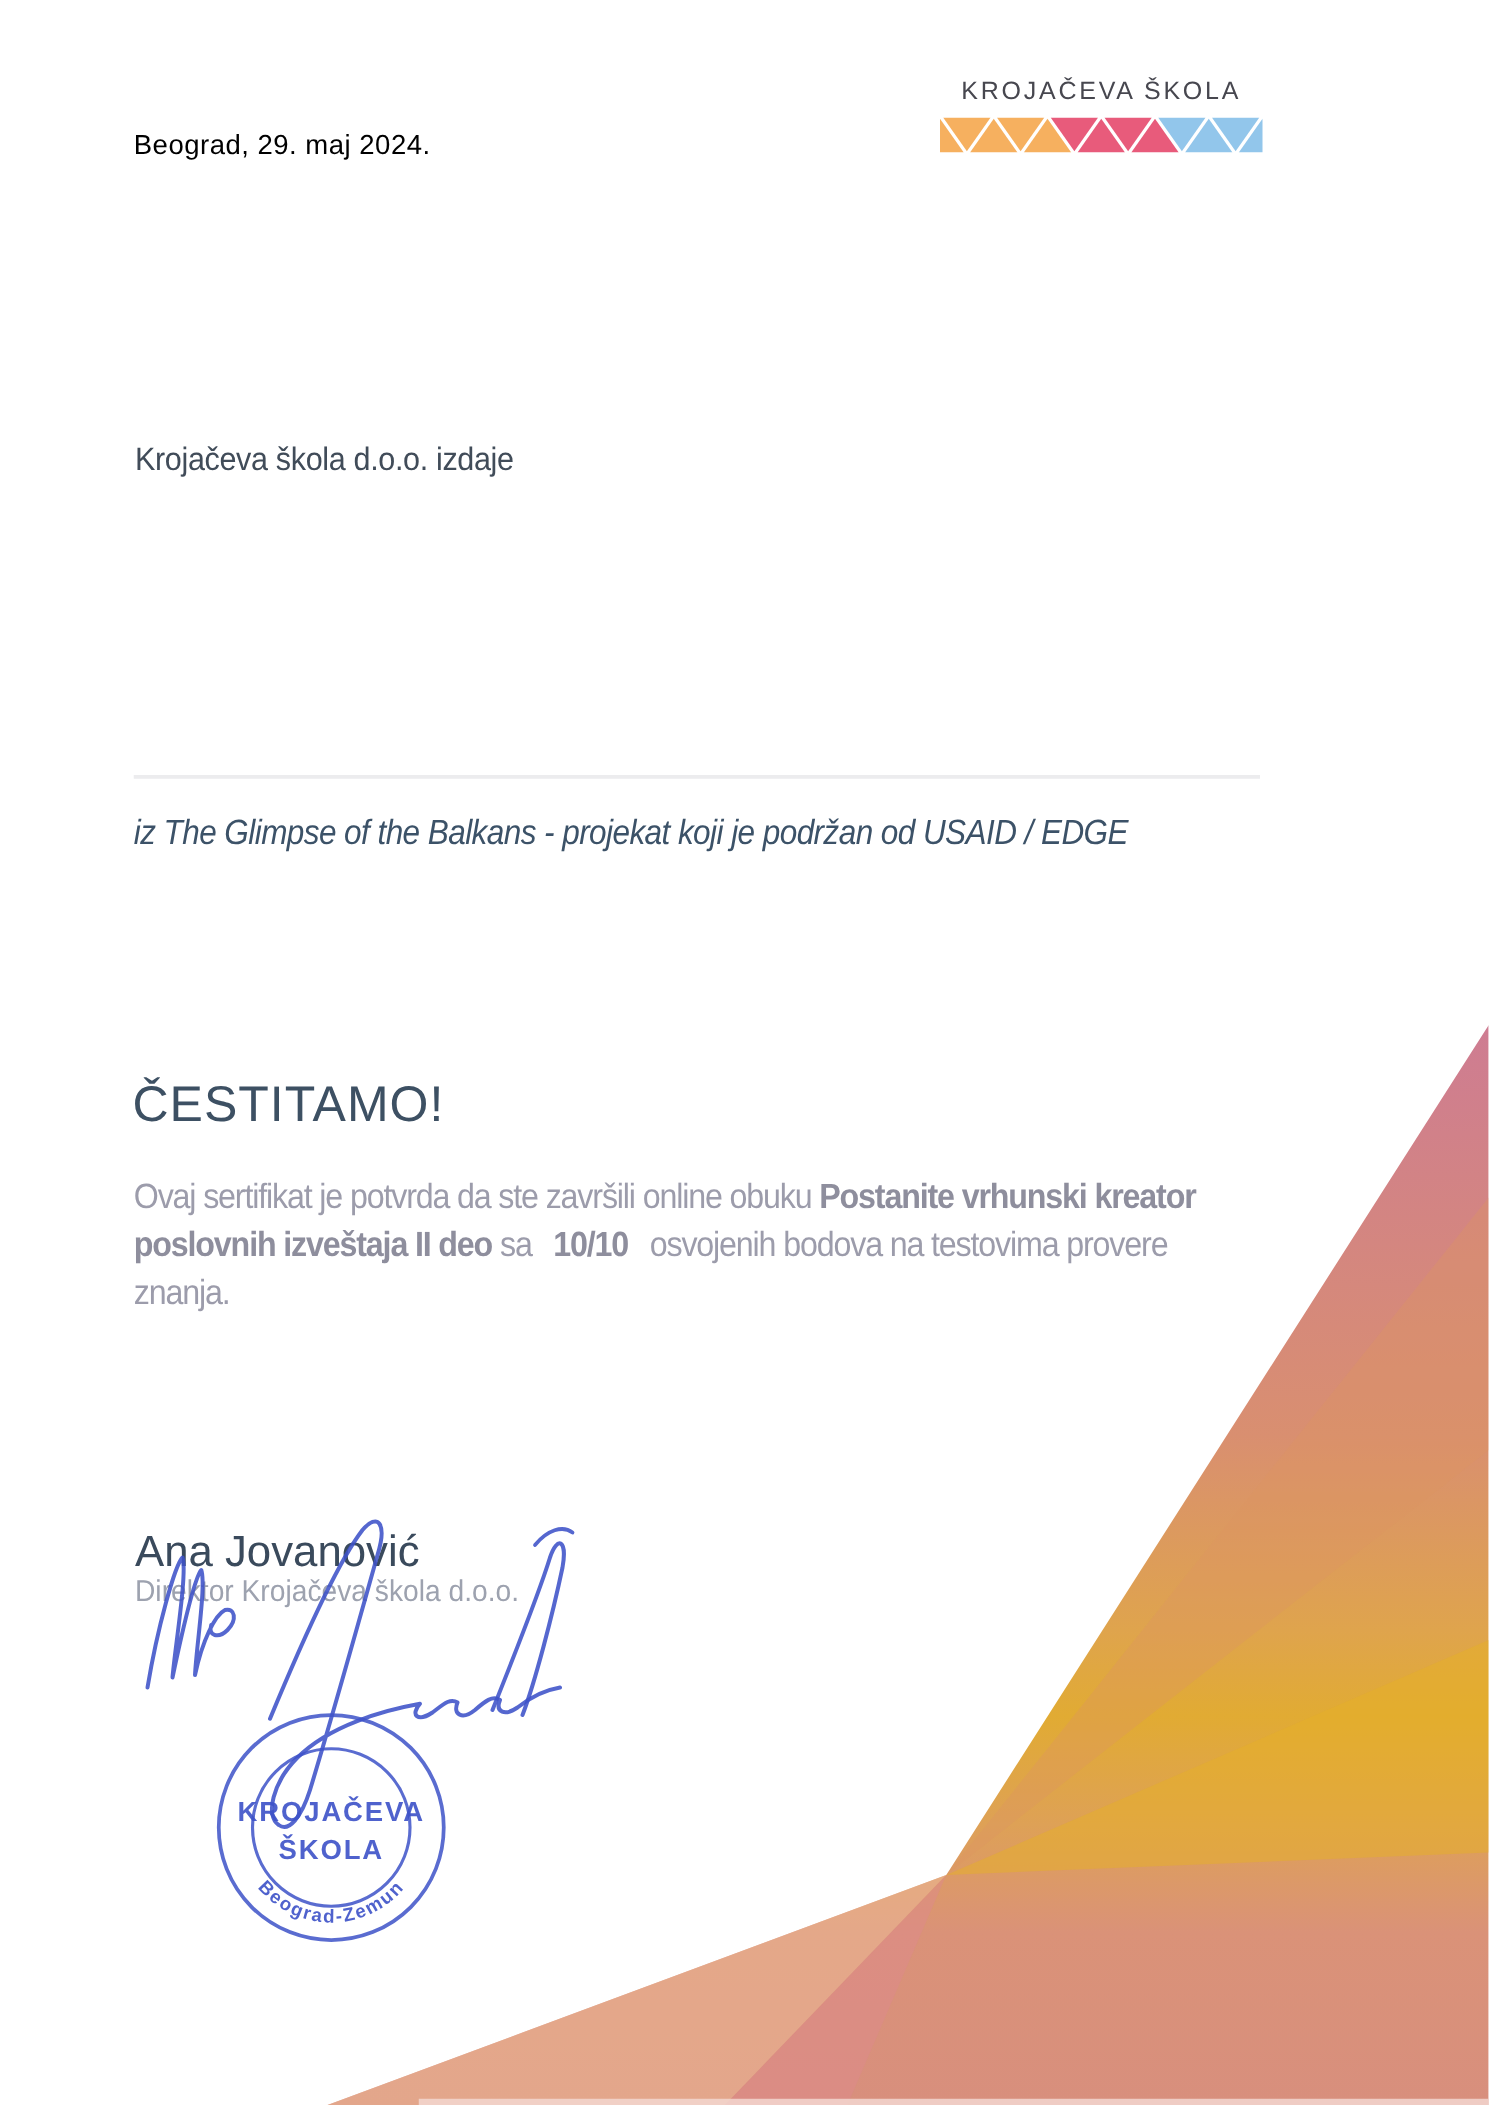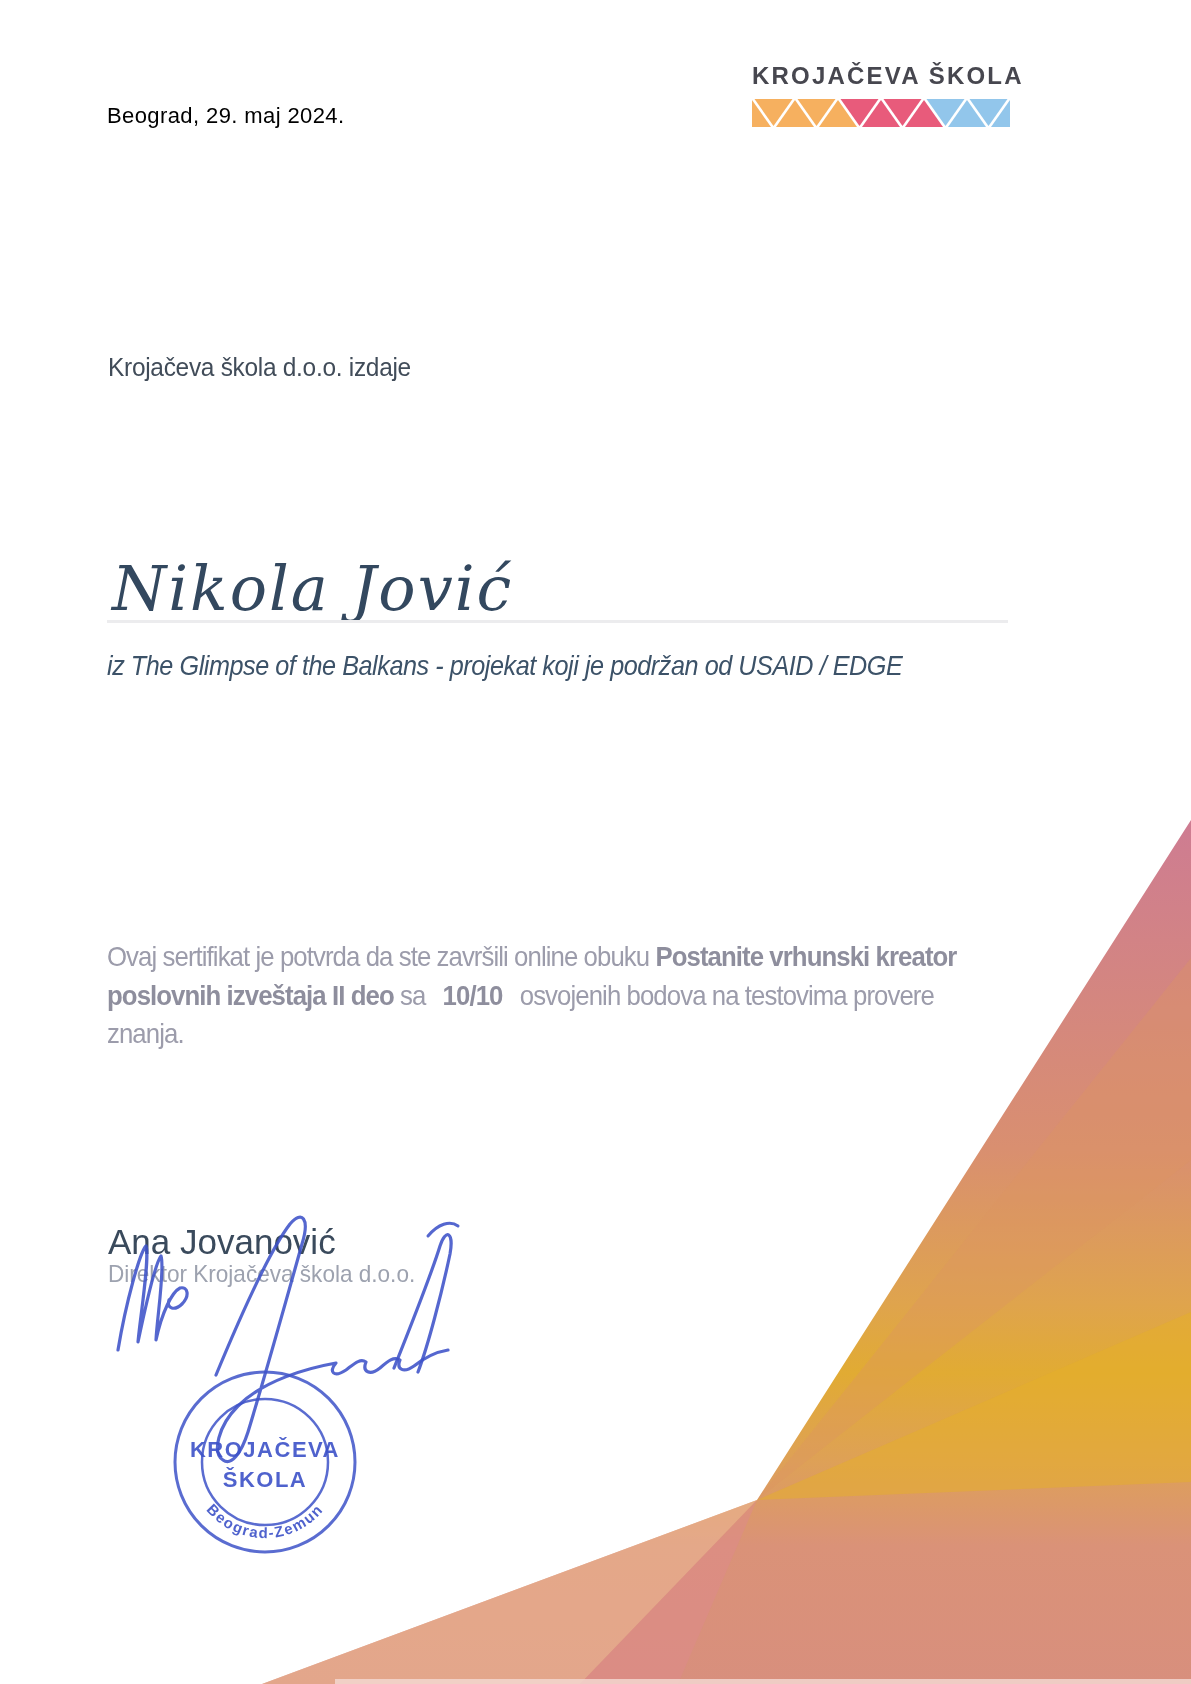--- a/index.html
+++ b/index.html
@@ -12,21 +12,21 @@
   }
   .bg{position:absolute;left:0;top:0;width:1191px;height:1684px;z-index:0;pointer-events:none;}
   .content{position:absolute;inset:0;z-index:1;}
 
   .date{
     position:absolute;left:107px;top:103px;
     font-size:22px;letter-spacing:.4px;color:#000000;
   }
   .logo{position:absolute;left:752px;top:62px;width:258px;text-align:center;}
   .logo-text{
-    font-size:24px;font-weight:700;letter-spacing:2.2px;
+    font-size:20px;font-weight:400;letter-spacing:2.2px;
     color:#47474F;white-space:nowrap;
   }
   .logo-tris{display:block;margin-top:9px;width:258px;height:28px;}
   .tri-o{fill:#F6B05F}.tri-p{fill:#E85B7B}.tri-b{fill:#92C6EB}
 
   .issuer{
     position:absolute;left:108px;top:352px;
     font-size:26px;letter-spacing:-.3px;color:#414C59;
     transform:scaleX(.94);transform-origin:left top;white-space:nowrap;
   }
@@ -118,24 +118,24 @@
         <polygon class="tri-o" points="45.5,0 83.5,0 64.5,27"></polygon>
         <polygon class="tri-p" points="88.5,0 126.5,0 107.5,27"></polygon>
         <polygon class="tri-p" points="131.5,0 169.5,0 150.5,27"></polygon>
         <polygon class="tri-b" points="174.5,0 212.5,0 193.5,27"></polygon>
         <polygon class="tri-b" points="217.5,0 255.5,0 236.5,27"></polygon>
       </svg>
     </div>
 
     <div class="issuer">Krojačeva škola d.o.o. izdaje</div>
 
-    <div class="name">Nikola Jović</div>
     <div class="rule"></div>
     <div class="origin">iz The Glimpse of the Balkans - projekat koji je podržan od USAID / EDGE</div>
 
+    <h2 class="congrats">ČESTITAMO!</h2>
 
     <p class="body"><span>Ovaj sertifikat je potvrda da ste završili online obuku </span><span class="strong">Postanite vrhunski kreator poslovnih izveštaja II deo</span><span> sa </span><span class="strong score">10/10</span><span> osvojenih bodova na testovima provere znanja.</span></p>
 
     <div class="signer-name">Ana Jovanović</div>
     <div class="signer-title">Direktor Krojačeva škola d.o.o.</div>
 
     <svg class="sig" viewBox="0 0 370 345" xmlns="http://www.w3.org/2000/svg">
       <g>
         <circle cx="167" cy="252" r="90" fill="none" stroke="#3D52C8" stroke-width="3" opacity="0.85"></circle>
         <circle cx="167" cy="252" r="63" fill="none" stroke="#3D52C8" stroke-width="2.5" opacity="0.85"></circle>

